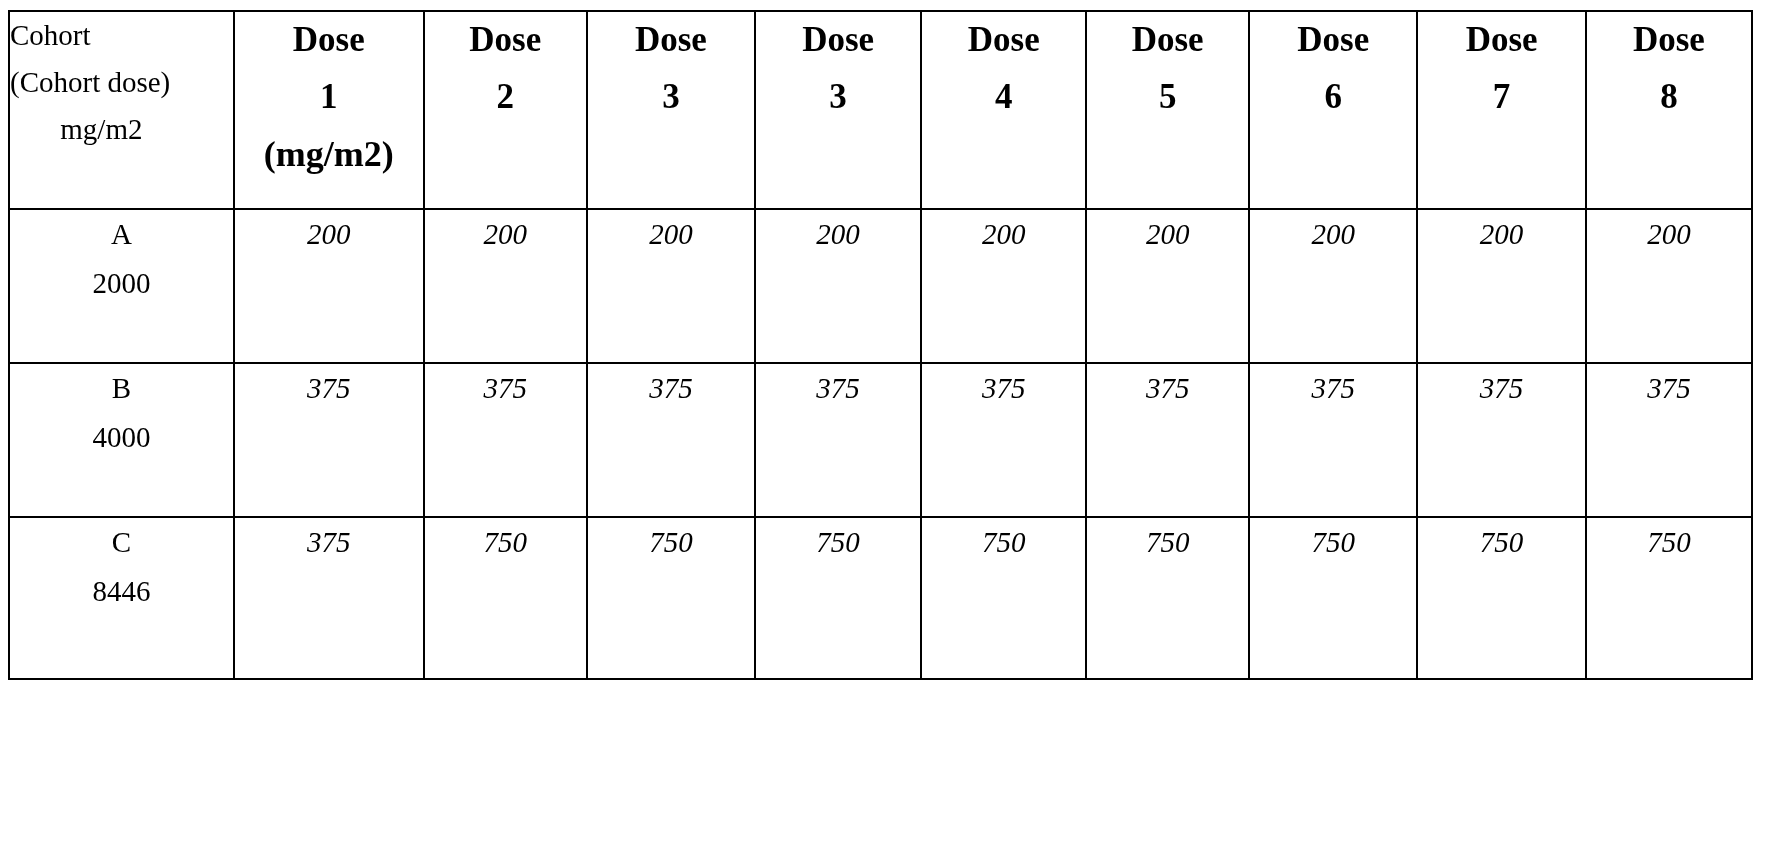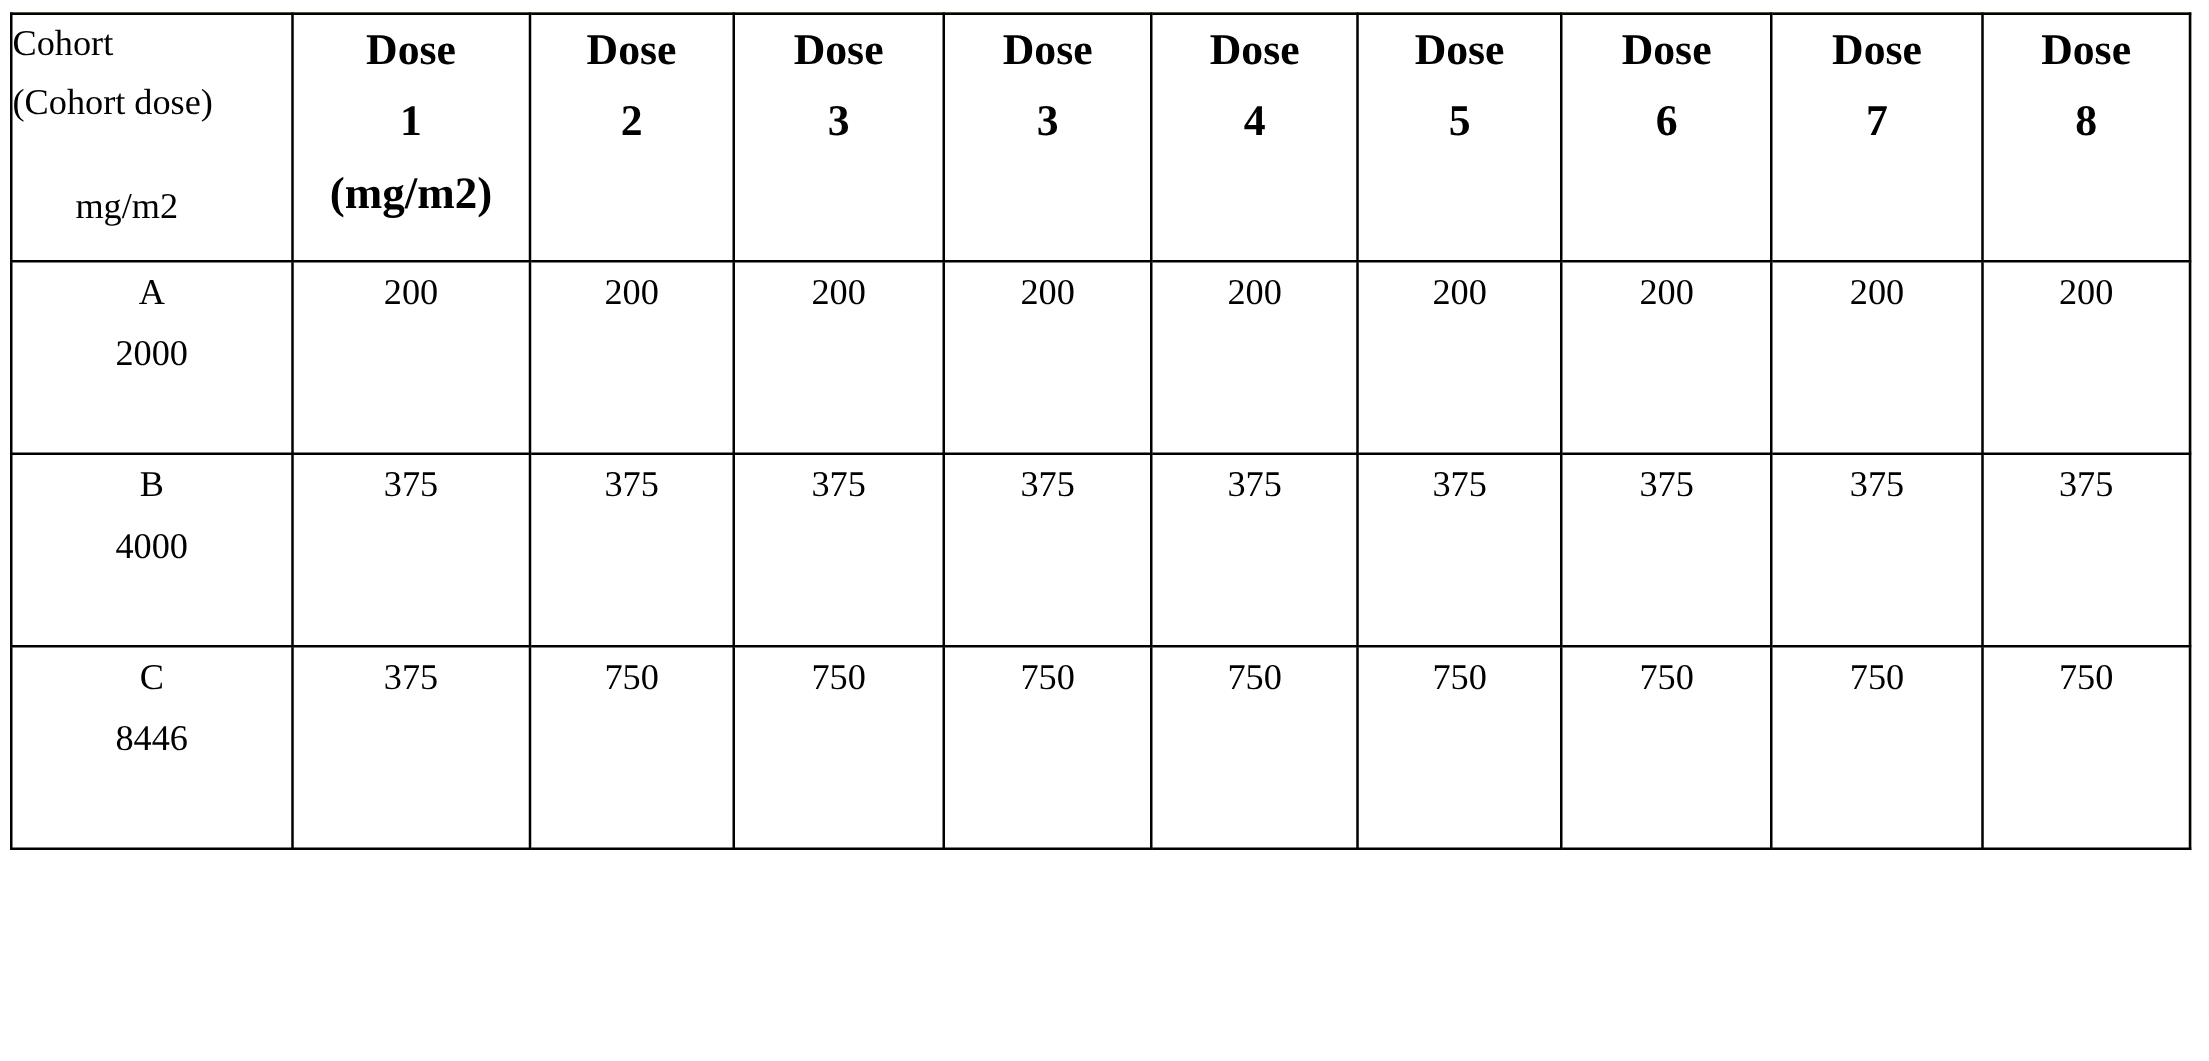--- a/index.html
+++ b/index.html
@@ -23,21 +23,21 @@
   .table-wrap {
     position: absolute;
     left: 8px;
     top: 10px;
     width: 1745px;
   }
   table.dose-table {
     border-collapse: collapse;
     table-layout: fixed;
     width: 1745px;
-    background: #4d7c0f;
+    background: #0c4a6e;
   }
   table.dose-table td {
     border: 2px solid #000000;
     padding: 0;
     vertical-align: top;
     background: #ffffff;
   }
   
   .hdr-cell {
     height: 196px;
@@ -50,21 +50,20 @@
   .hdr-label .ln {
     display: block;
     font-size: 29px;
     line-height: 1.62;
     font-weight: normal;
     white-space: nowrap;
   }
   .hdr-label .ln.c {
     text-align: center;
     padding-right: 40px;
-    margin-top: 36px;
   }
   .hdr-dose .ln {
     display: block;
     font-size: 35px;
     line-height: 1.62;
     font-weight: bold;
   }
   .hdr-dose {
     padding-top: 17px;
   }
@@ -94,20 +93,21 @@
     line-height: 1.7;
   }
   .val-cell {
     text-align: center;
     padding-top: 14px;
     font-size: 29px;
   }
   .val-cell .ln {
     display: block;
     line-height: 1.7;
+    font-style: italic;
   }
 </style>
 </head>
 <body>
 
 <div class="page">
   <div class="table-wrap">
     <table class="dose-table">
       <colgroup>
         <col style="width:207px">

